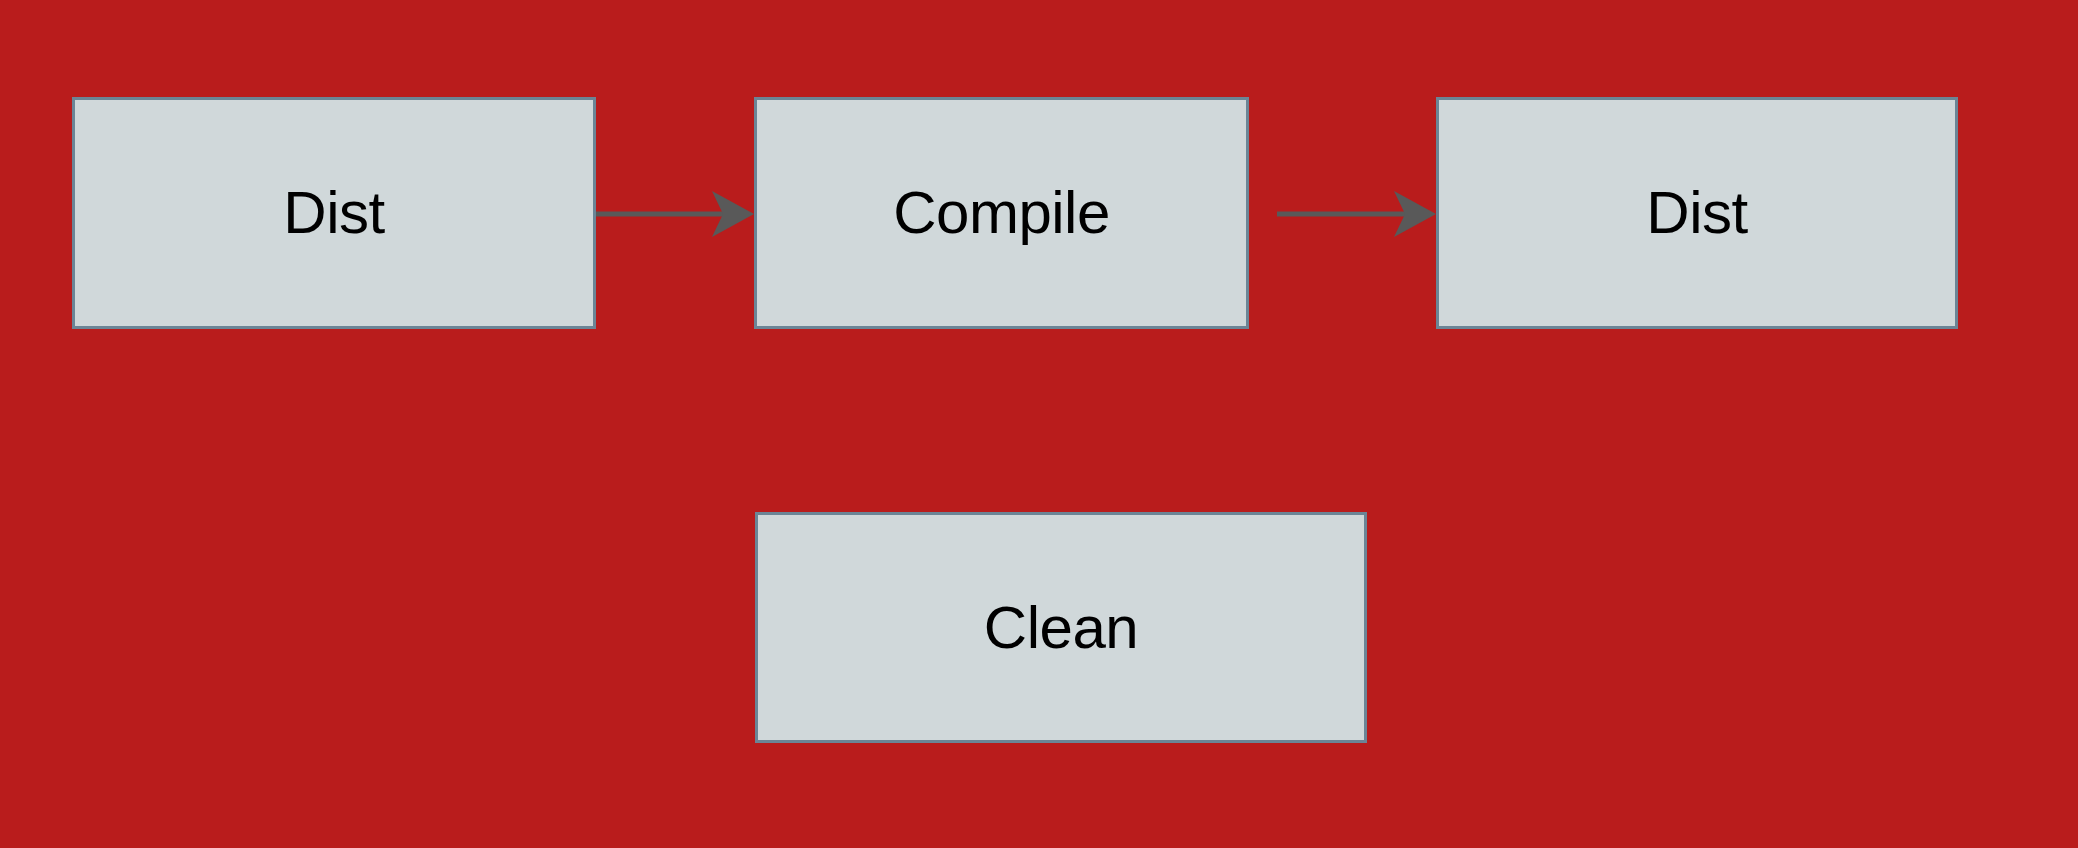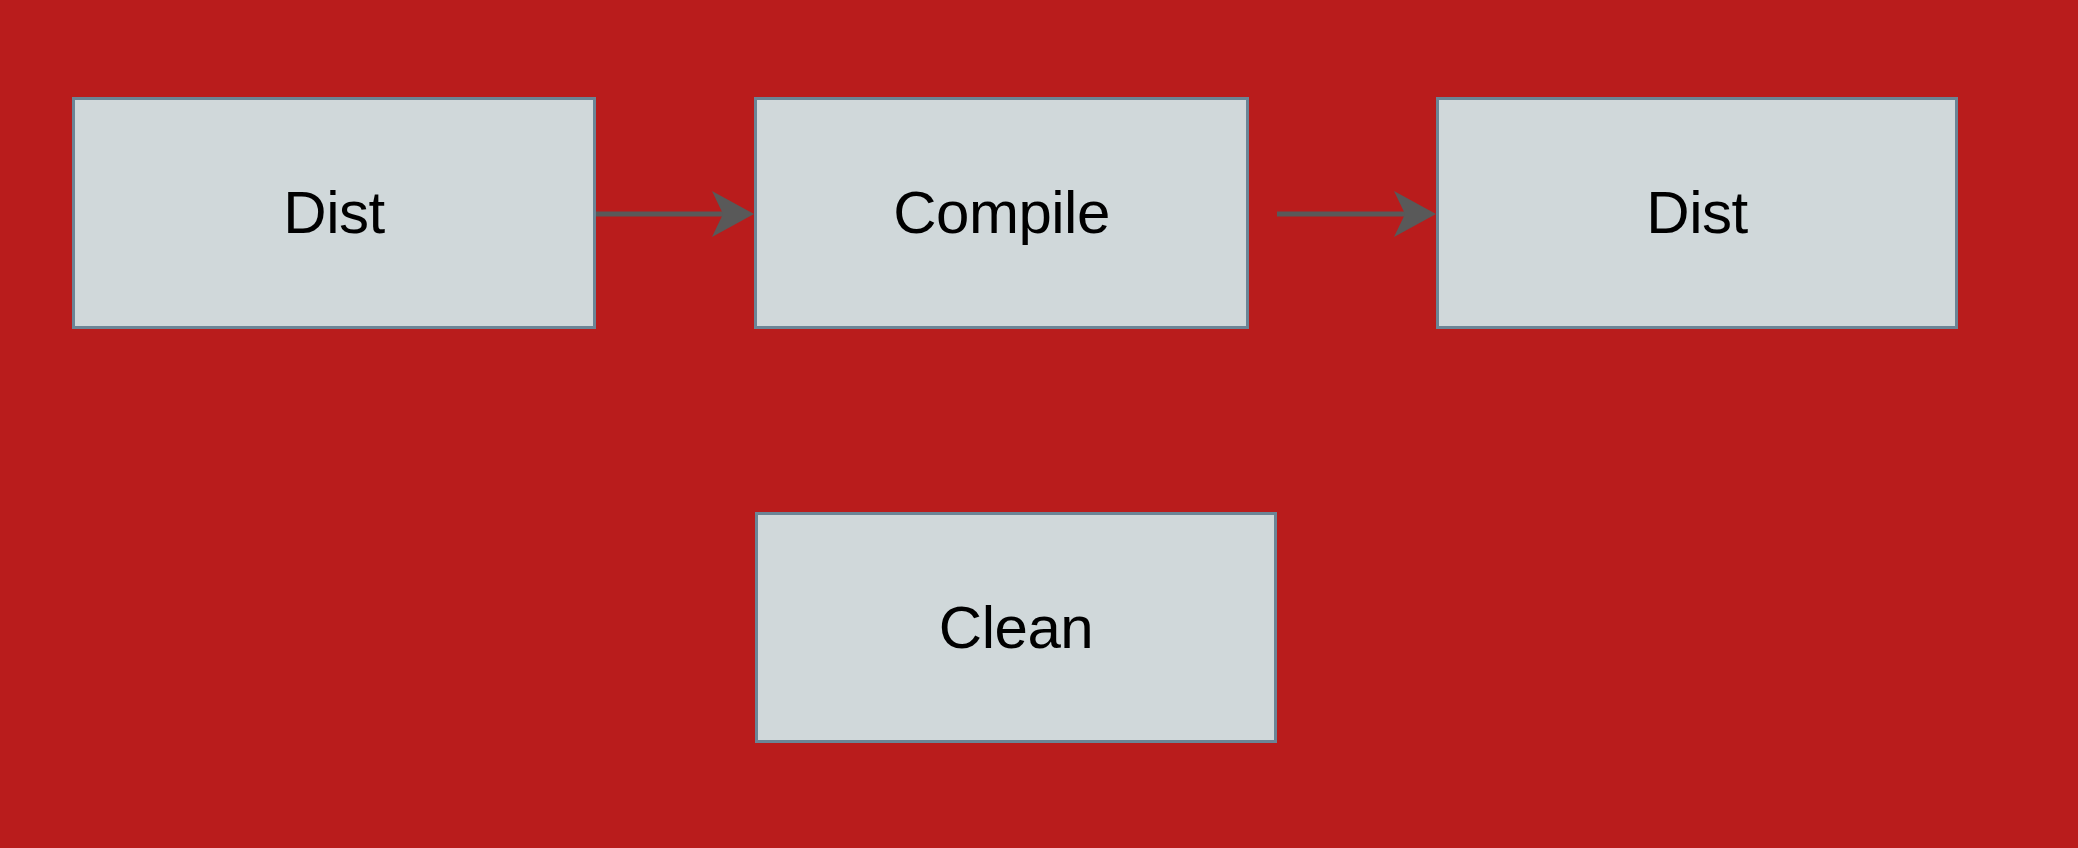--- a/index.html
+++ b/index.html
@@ -33,21 +33,21 @@
     line-height: 1;
     font-weight: 400;
     color: #000000;
     letter-spacing: -0.5px;
     white-space: nowrap;
     -webkit-font-smoothing: antialiased;
   }
   .node-dist    { left: 72px;   top: 97px;  width: 524px; height: 232px; }
   .node-compile { left: 754px;  top: 97px;  width: 495px; height: 232px; }
   .node-init    { left: 1436px; top: 97px;  width: 522px; height: 232px; }
-  .node-clean   { left: 755px;  top: 512px; width: 522px; height: 231px; }
+  .node-clean   { left: 755px;  top: 512px; width: 612px; height: 231px; }
 
   .edge-layer {
     position: absolute;
     left: 0;
     top: 0;
     width: 2078px;
     height: 848px;
     pointer-events: none;
   }
 </style>

